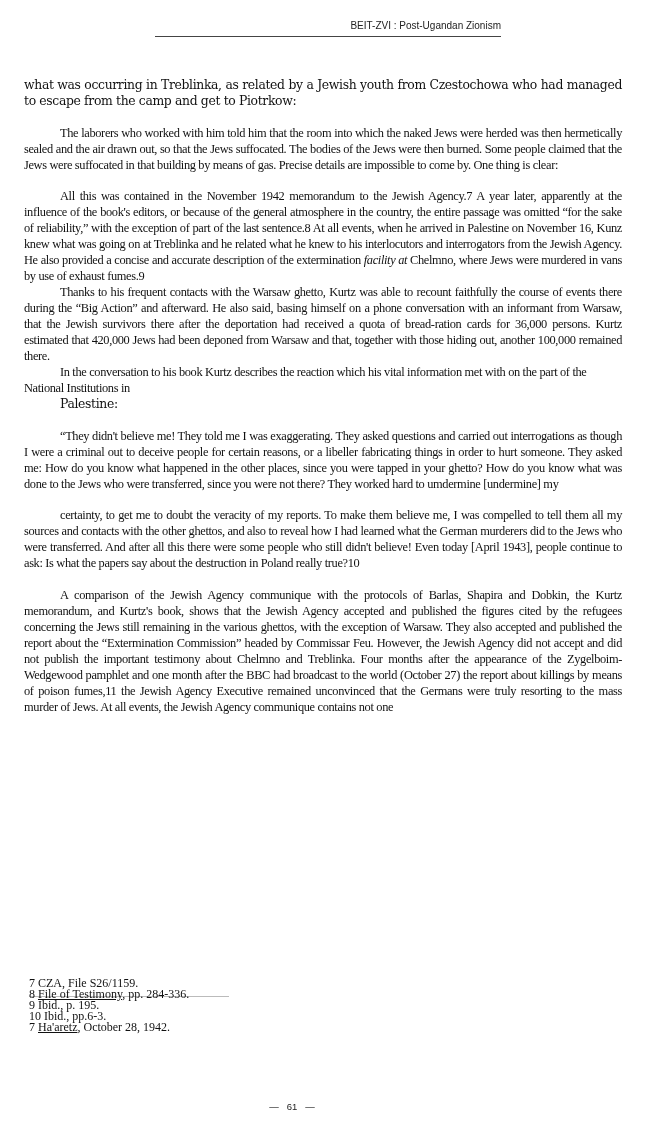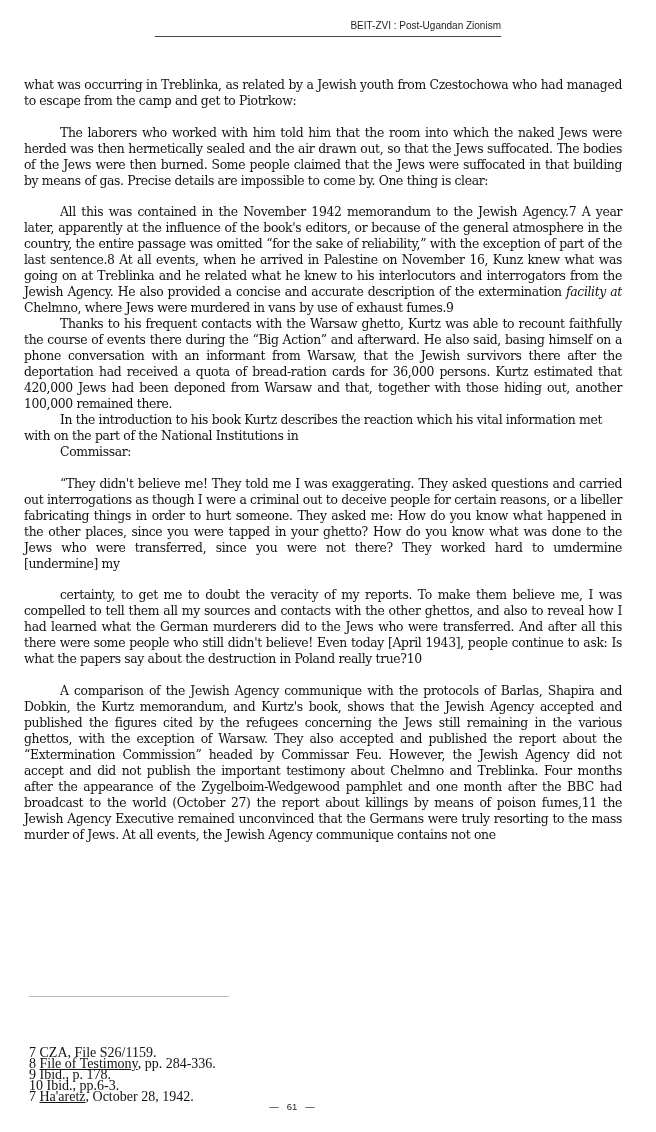--- a/index.html
+++ b/index.html
@@ -9,27 +9,27 @@
     text-align: right;
     font-family: "Liberation Sans", sans-serif; font-size: 10px; color: #222;
   }
   .header-rule { position: absolute; left: 155px; top: 36px; width: 346px; height: 0; border-top: 1px solid #444; }
   .body {
     position: absolute; left: 24px; top: 77px; width: 598px;
     font-family: "DejaVu Serif", serif; font-size: 12.4px; line-height: 16px;
     letter-spacing: -0.35px; text-align: justify; word-spacing: 0px;
   }
   .body p { margin: 0; }
-  .indent { text-indent: 36px; }
+  .indent { text-indent: 36px; font-family: Liberation Serif, serif; }
   .gap { height: 15.6px; }
   .block-label { padding-left: 36px; }
   .footnote-rule { position: absolute; left: 29px; top: 996px; width: 200px; border-top: 1px solid #bbb; }
   .footnotes {
-    position: absolute; left: 29px; top: 1047px;
-    font-family: "Liberation Serif", serif; font-size: 14px; line-height: 11px; color: #111;
+    position: absolute; left: 29px; top: 978px;
+    font-family: "Liberation Serif", serif; font-size: 12px; line-height: 11px; color: #111;
   }
   .footnotes .u { text-decoration: underline; }
   .page-num {
     position: absolute; left: 0; width: 584px; top: 1101px; text-align: center;
     font-family: "Liberation Sans", sans-serif; font-size: 9.5px; color: #222;
   }
   em { font-style: italic; }
 </style>
 </head>
 <body>
@@ -37,32 +37,32 @@
 <div class="header">BEIT-ZVI : Post-Ugandan Zionism</div>
 <div class="header-rule"></div>
 
 <div class="body">
   <p>what was occurring in Treblinka, as related by a Jewish youth from Czestochowa who had managed to escape from the camp and get to Piotrkow:</p>
   <div class="gap"></div>
   <p class="indent">The laborers who worked with him told him that the room into which the naked Jews were herded was then hermetically sealed and the air drawn out, so that the Jews suffocated. The bodies of the Jews were then burned. Some people claimed that the Jews were suffocated in that building by means of gas. Precise details are impossible to come by. One thing is clear:</p>
   <div class="gap"></div>
   <p class="indent"><span>All this was contained in the November 1942 memorandum to the Jewish Agency.7 A year later, apparently at the influence of the book's editors, or because of the general atmosphere in the country, the entire passage was omitted “for the sake of reliability,” with the exception of part of the last sentence.8 At all events, when he arrived in Palestine on November 16, Kunz knew what was going on at Treblinka and he related what he knew to his interlocutors and interrogators from the Jewish Agency. He also provided a concise and accurate description of the extermination </span><em>facility at</em><span> Chelmno, where Jews were murdered in vans by use of exhaust fumes.9</span></p>
   <p class="indent">Thanks to his frequent contacts with the Warsaw ghetto, Kurtz was able to recount faithfully the course of events there during the “Big Action” and afterward. He also said, basing himself on a phone conversation with an informant from Warsaw, that the Jewish survivors there after the deportation had received a quota of bread-ration cards for 36,000 persons. Kurtz estimated that 420,000 Jews had been deponed from Warsaw and that, together with those hiding out, another 100,000 remained there.</p>
-  <p class="indent" style="text-align:left">In the introduction to his book Kurtz describes the reaction which his vital information met with on the part of the National Institutions in</p>
-  <p class="block-label">Commissar:</p>
+  <p class="indent" style="text-align:left">In the conversation to his book Kurtz describes the reaction which his vital information met with on the part of the National Institutions in</p>
+  <p class="block-label">Palestine:</p>
   <div class="gap"></div>
   <p class="indent">“They didn't believe me! They told me I was exaggerating. They asked questions and carried out interrogations as though I were a criminal out to deceive people for certain reasons, or a libeller fabricating things in order to hurt someone. They asked me: How do you know what happened in the other places, since you were tapped in your ghetto? How do you know what was done to the Jews who were transferred, since you were not there? They worked hard to umdermine [undermine] my</p>
   <div class="gap"></div>
   <p class="indent">certainty, to get me to doubt the veracity of my reports. To make them believe me, I was compelled to tell them all my sources and contacts with the other ghettos, and also to reveal how I had learned what the German murderers did to the Jews who were transferred. And after all this there were some people who still didn't believe! Even today [April 1943], people continue to ask: Is what the papers say about the destruction in Poland really true?10</p>
   <div class="gap"></div>
   <p class="indent">A comparison of the Jewish Agency communique with the protocols of Barlas, Shapira and Dobkin, the Kurtz memorandum, and Kurtz's book, shows that the Jewish Agency accepted and published the figures cited by the refugees concerning the Jews still remaining in the various ghettos, with the exception of Warsaw. They also accepted and published the report about the “Extermination Commission” headed by Commissar Feu. However, the Jewish Agency did not accept and did not publish the important testimony about Chelmno and Treblinka. Four months after the appearance of the Zygelboim-Wedgewood pamphlet and one month after the BBC had broadcast to the world (October 27) the report about killings by means of poison fumes,11 the Jewish Agency Executive remained unconvinced that the Germans were truly resorting to the mass murder of Jews. At all events, the Jewish Agency communique contains not one</p>
 </div>
 
 <div class="footnote-rule"></div>
 <div class="footnotes">
   <div><span>7</span> <span>CZA, File S26/1159.</span></div>
   <div><span>8</span> <span class="u">File of Testimony</span><span>, pp. 284-336.</span></div>
-  <div><span>9</span> <span>Ibid., p. 178.</span></div>
+  <div><span>9</span> <span>Ibid., p. 195.</span></div>
   <div><span>10</span> <span>Ibid., pp.6-3.</span></div>
   <div><span>7</span> <span class="u">Ha'aretz</span><span>, October 28, 1942.</span></div>
 </div>
 
 <div class="page-num" style="white-space:pre">—   61   —</div>
 
 </body></html>

